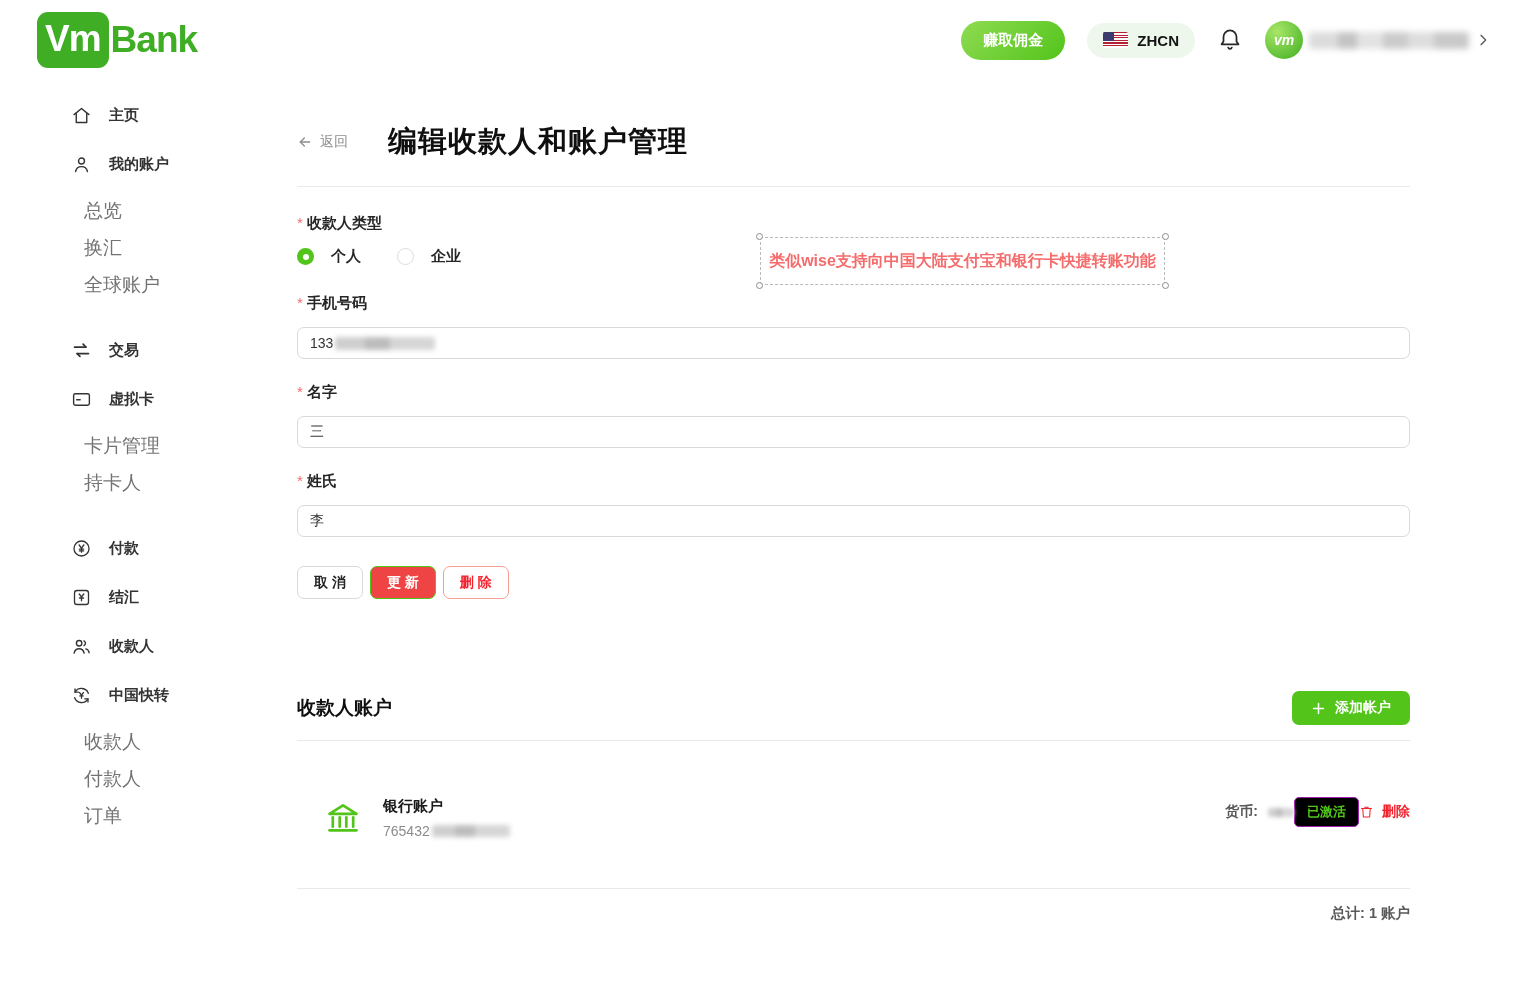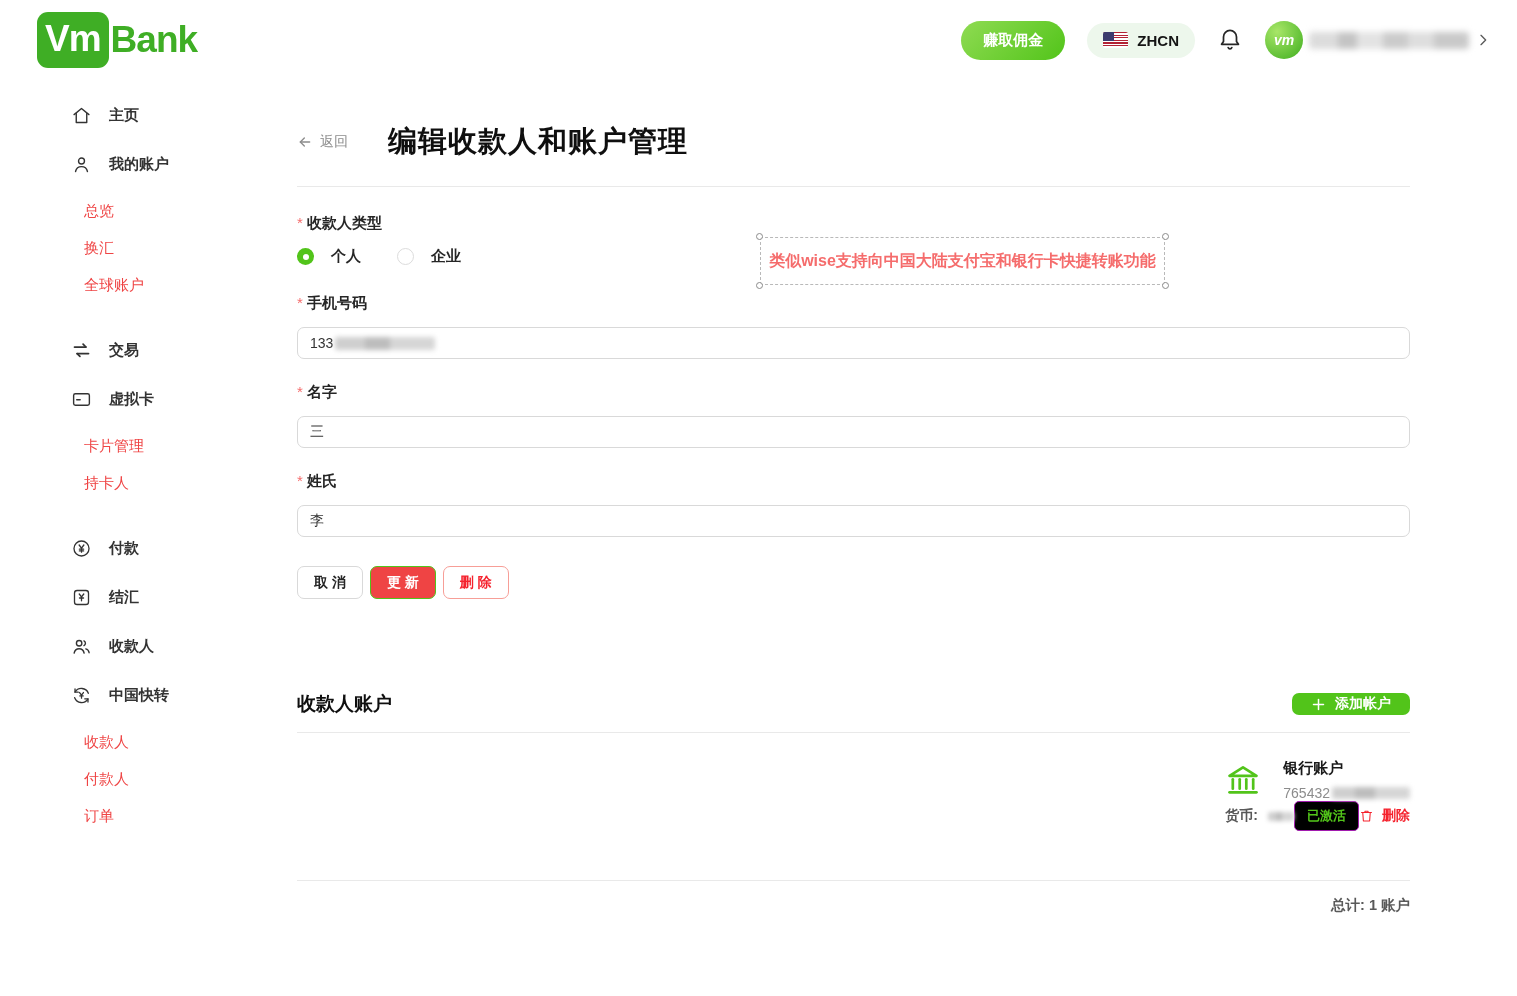--- a/index.html
+++ b/index.html
@@ -22,21 +22,21 @@
   .user-chip { display:flex; align-items:center; gap:6px; cursor:pointer; }
   .avatar { width:38px; height:38px; border-radius:50%; background:radial-gradient(circle at 32% 28%,#a8e668,#3fae1f); color:#fff; font-style:italic; font-weight:800; font-size:14px; display:flex; align-items:center; justify-content:center; }
   .blur-name { width:160px; height:17px; border-radius:3px; background:linear-gradient(90deg,#dcdcdc 0 18%,#c4c4c4 18% 30%,#e3e3e3 30% 46%,#cbcbcb 46% 62%,#dedede 62% 78%,#c9c9c9 78% 100%); filter:blur(3px); }
   .chev-right { width:16px; height:16px; color:#595959; }
 
   
   .body { display:flex; }
   .sidebar { width:297px; flex:none; padding:20px 0 0 71px; }
   .nav-item { display:flex; align-items:center; gap:17px; height:30px; margin-bottom:19px; font-size:15px; font-weight:600; color:#333; cursor:pointer; }
   .nav-item svg { width:21px; height:21px; flex:none; }
-  .nav-sub { display:flex; align-items:center; height:26px; margin-bottom:11px; padding-left:13px; font-size:15px; color:#ef4444; cursor:pointer; }
+  .nav-sub { display:flex; align-items:center; height:26px; margin-bottom:11px; padding-left:13px; font-size:19px; color:#737373; cursor:pointer; }
   .nav-gap { height:26px; }
 
   .main { flex:1; padding-right:107px; position:relative; }
 
   
   .title-row { margin-top:42px; display:flex; align-items:center; }
   .back-link { display:flex; align-items:center; gap:7px; color:#8c8c8c; font-size:14px; cursor:pointer; }
   .back-link svg { width:16px; height:16px; }
   .page-title { font-size:29px; font-weight:800; color:#0f0f0f; margin-left:40px; letter-spacing:1px; }
   .divider { border-top:1px solid #e9e9e9; }
@@ -65,24 +65,24 @@
   
   .annotation { position:absolute; left:463px; top:157px; width:405px; height:48px; border:1.5px dashed #b9b9b9; display:flex; align-items:center; justify-content:center;font-weight:bold; }
   .annotation-text { color:#f56c6c; font-size:16px; white-space:nowrap; }
   .handle { position:absolute; width:7px; height:7px; border-radius:50%; background:#fff; border:1.5px solid #8c8c8c; }
   .h-tl { left:-5px; top:-5px; } .h-tr { right:-5px; top:-5px; }
   .h-bl { left:-5px; bottom:-5px; } .h-br { right:-5px; bottom:-5px; }
 
   
   .acct-head { margin-top:92px; display:flex; align-items:center; justify-content:space-between; }
   .acct-title { font-size:19px; font-weight:800; color:#0f0f0f; }
-  .btn-add { background:#52c41a; color:#fff; border:none; border-radius:7px; height:22px; padding:0 19px; font-size:14px; font-weight:700; display:flex; align-items:center; gap:9px; cursor:pointer; font-family:inherit; }
+  .btn-add { background:#52c41a; color:#fff; border:none; border-radius:7px; height:34px; padding:0 19px; font-size:14px; font-weight:700; display:flex; align-items:center; gap:9px; cursor:pointer; font-family:inherit; }
   .btn-add svg { width:15px; height:15px; }
   .divider-acct { margin-top:15px; }
-  .acct-row { margin-top:26px; padding-left:28px; display:flex; align-items:flex-end; justify-content:space-between;flex-direction:column; }
+  .acct-row { margin-top:56px; padding-left:28px; display:flex; align-items:flex-start; justify-content:space-between; }
   .acct-left { display:flex; align-items:center; gap:22px; }
   .bank-icon { width:36px; height:36px; color:#52c41a; }
   .acct-type { font-size:15px; font-weight:700; color:#1a1a1a; margin-bottom:7px; }
   .acct-number { font-size:14px; color:#8c8c8c; display:flex; align-items:center; }
   .blur-acct { width:78px; height:12px; }
   .acct-right { display:flex; align-items:center; }
   .currency { display:flex; align-items:center; gap:10px; font-size:14px; font-weight:700; color:#595959; }
   .blur-cur { width:26px; height:9px; filter:blur(2px); margin-left:0; }
   .badge-active { background:#000000; border:1px solid #a21caf; color:#52c41a; border-radius:5px; padding:5px 12px; font-size:13px; font-weight:700; }
   .link-delete { display:flex; align-items:center; gap:8px; color:#f5222d; font-size:14px; font-weight:600; cursor:pointer; }

